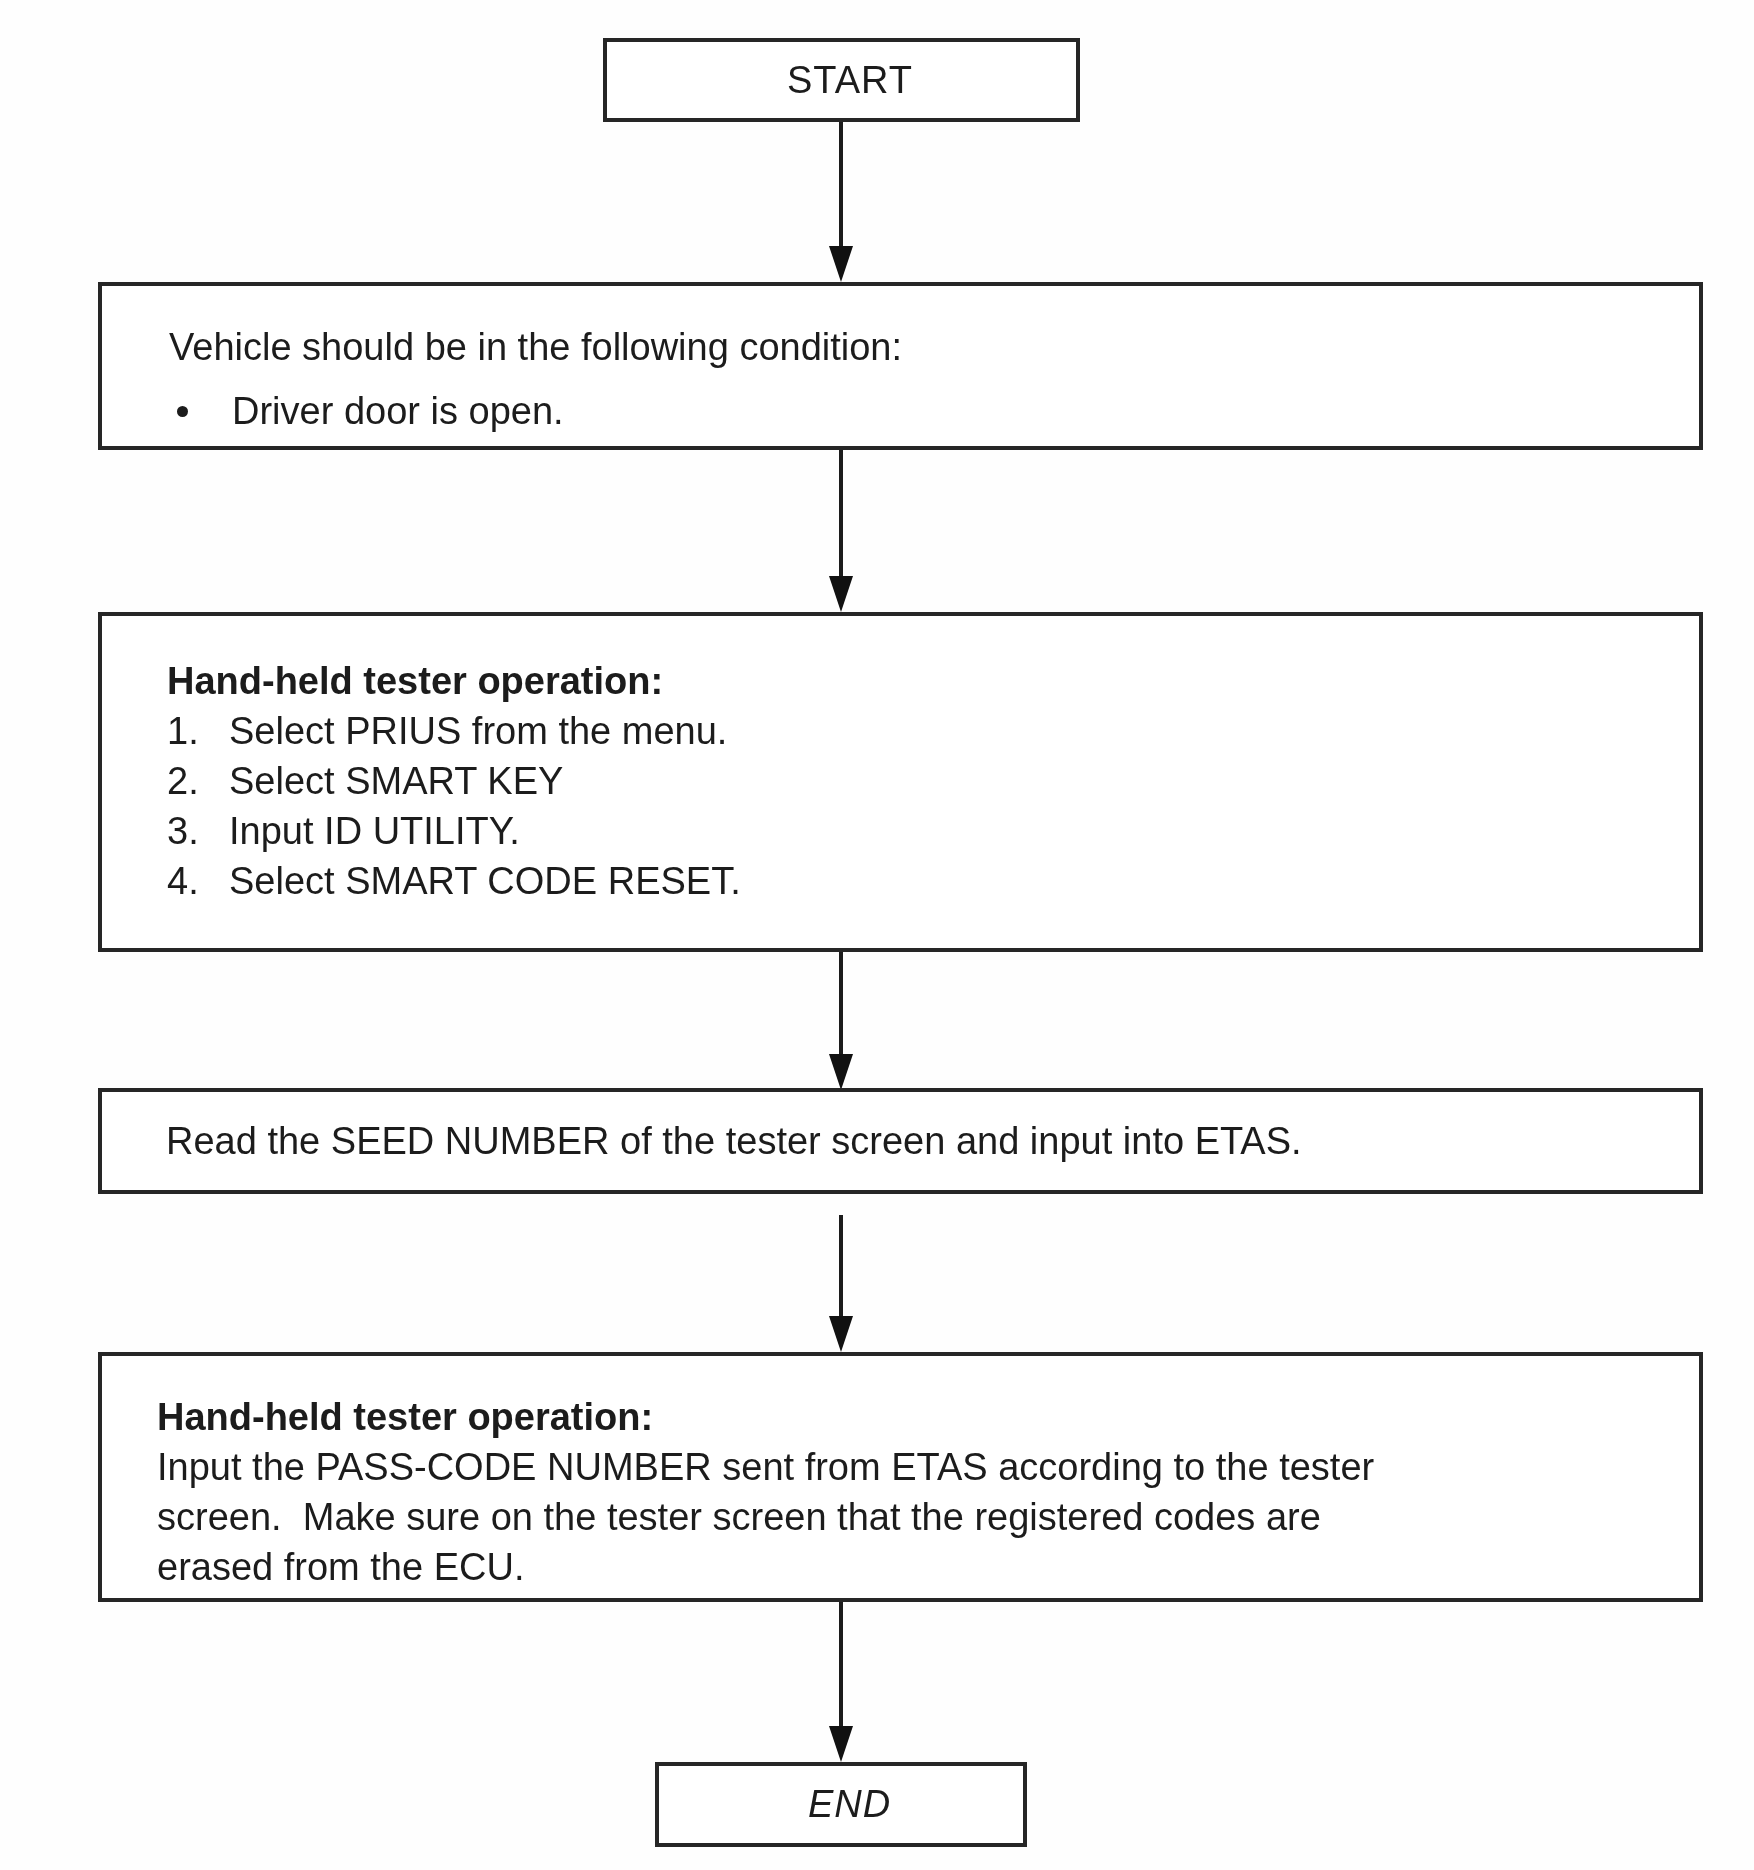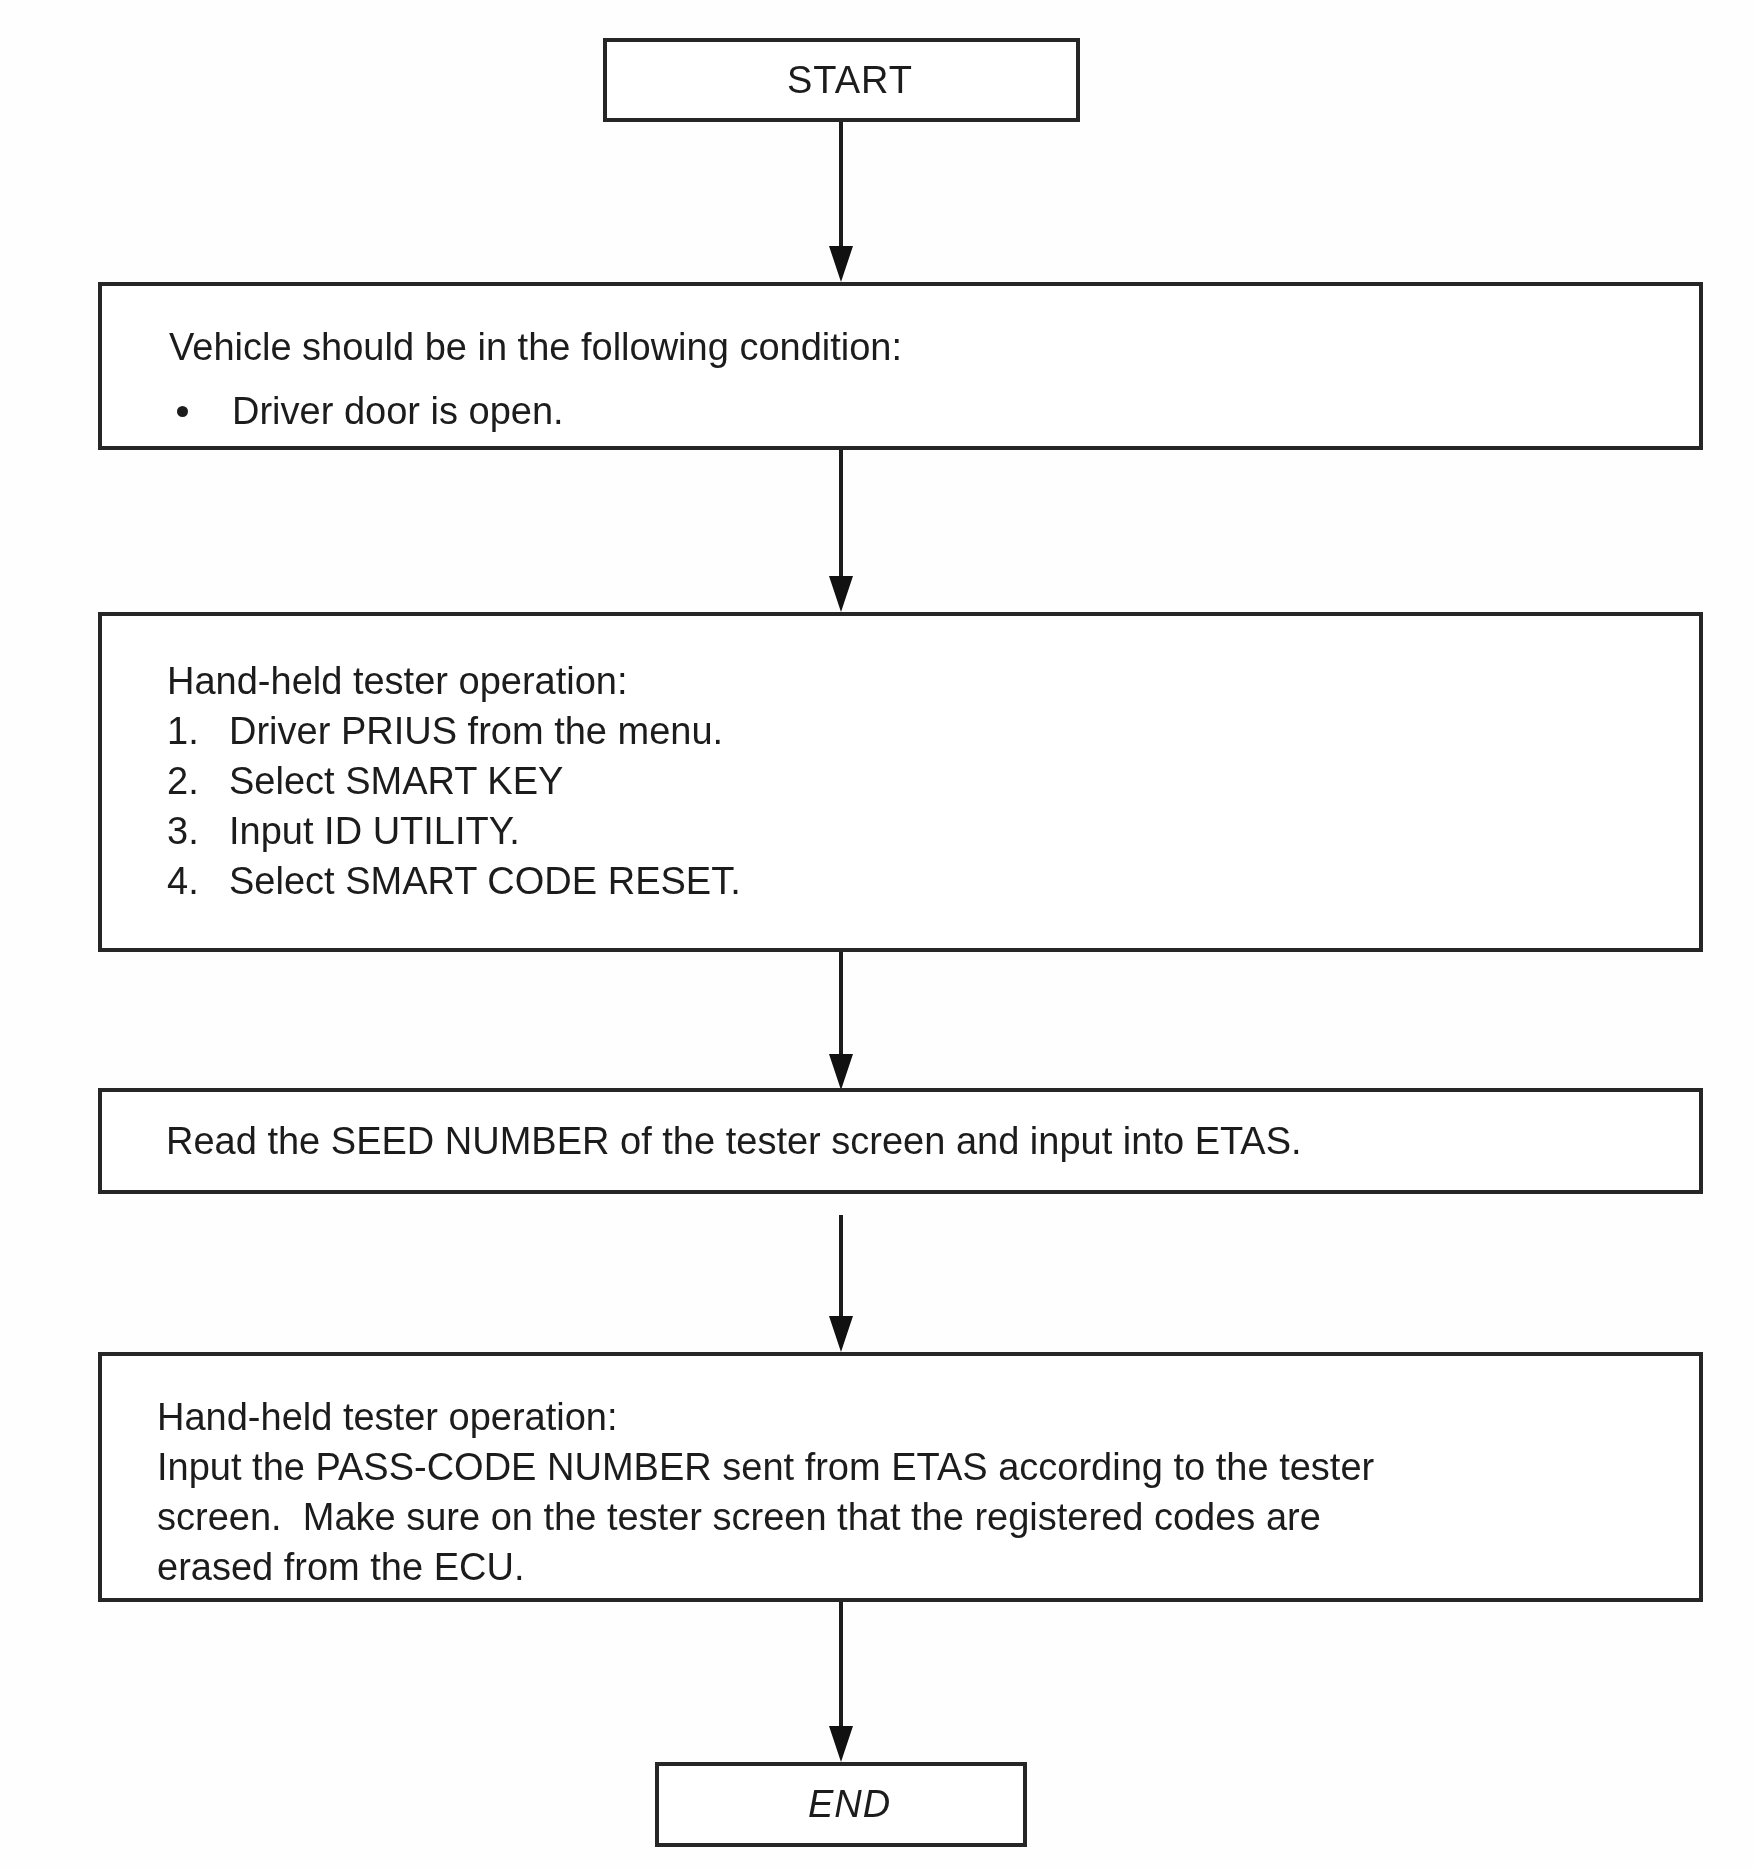--- a/index.html
+++ b/index.html
@@ -32,21 +32,21 @@
     font-size: 38px;
     line-height: 50px;
   }
   .box-start   { left: 603px;  top: 38px;   width: 477px;  height: 84px; }
   .box-cond    { left: 98px;   top: 282px;  width: 1605px; height: 168px; padding: 36px 40px 0 67px; }
   .box-tester1 { left: 98px;   top: 612px;  width: 1605px; height: 340px; padding: 40px 40px 0 65px; }
   .box-seed    { left: 98px;   top: 1088px; width: 1605px; height: 106px; display: flex; align-items: center; padding-left: 64px; }
   .box-tester2 { left: 98px;   top: 1352px; width: 1605px; height: 250px; padding: 36px 40px 0 55px; }
   .box-end     { left: 655px;  top: 1762px; width: 372px;  height: 85px; font-style: italic; }
 
-  .box-title { font-weight: normal; }
+  .box-title { font-weight: bold; }
   .step { display: flex; }
   .step-num { width: 62px; flex: 0 0 62px; }
   .bullet-row { display: flex; align-items: center; margin-top: 14px; }
   .bullet-dot {
     width: 11px; height: 11px; border-radius: 50%;
     background: #1c1c1c; margin: 0 44px 0 8px; flex: 0 0 11px;
   }
   .pre { white-space: pre-wrap; }
 
   .arrow { position: absolute; width: 34px; }
@@ -92,21 +92,21 @@
 
   <div class="arrow a2">
     <div class="arrow-shaft"></div>
     <div class="arrow-head"></div>
   </div>
 
   <div class="node process box-tester1">
     <div class="box-title">Hand-held tester operation:</div>
     <div class="step">
       <span class="step-num">1.</span>
-      <span>Driver PRIUS from the menu.</span>
+      <span>Select PRIUS from the menu.</span>
     </div>
     <div class="step">
       <span class="step-num">2.</span>
       <span>Select SMART KEY</span>
     </div>
     <div class="step">
       <span class="step-num">3.</span>
       <span>Input ID UTILITY.</span>
     </div>
     <div class="step">

